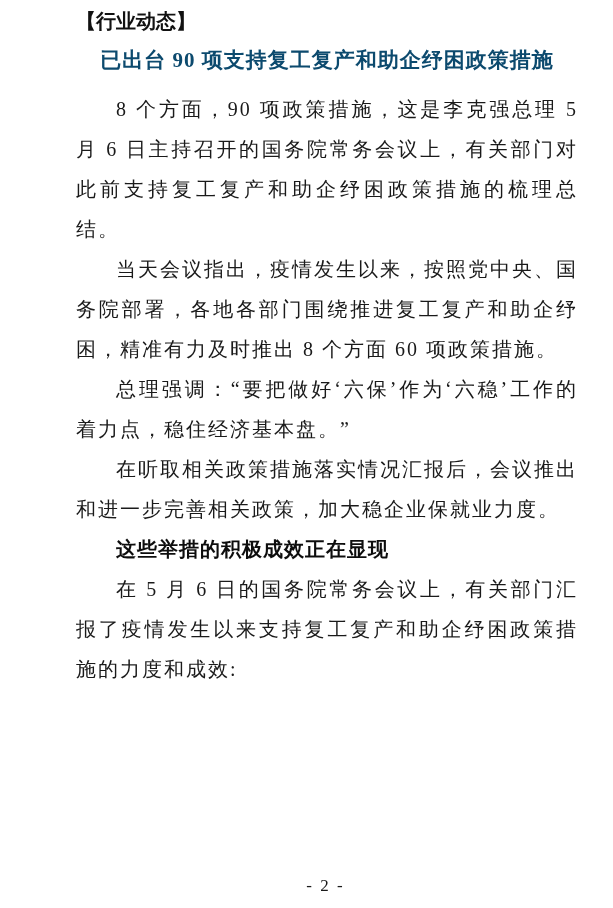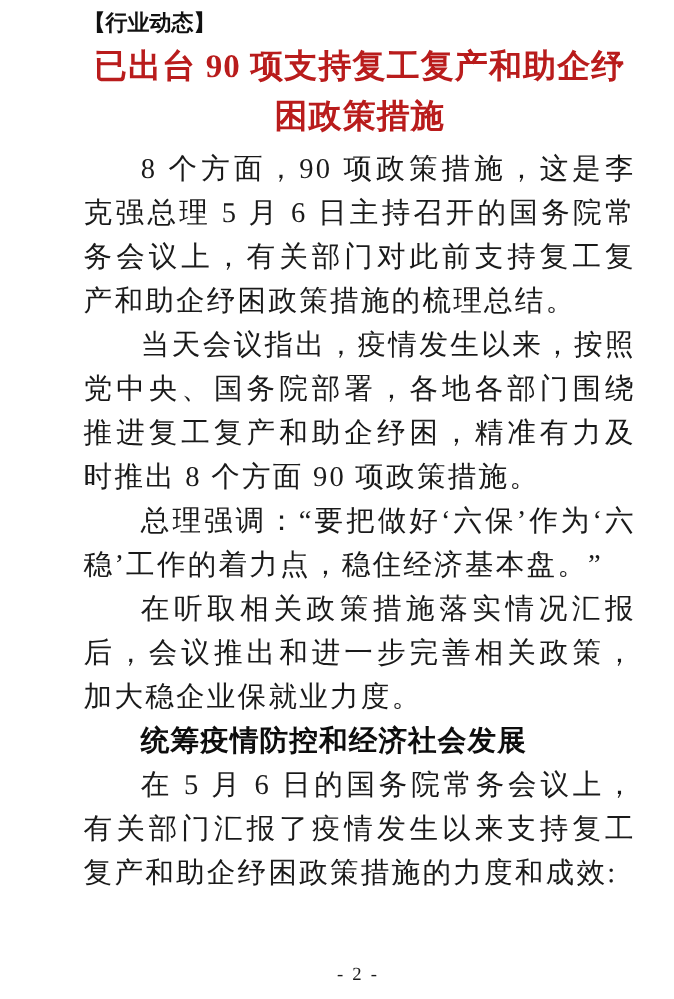--- a/index.html
+++ b/index.html
@@ -27,32 +27,32 @@
   .section-tag {
     font-family: "Liberation Sans", sans-serif;
     font-weight: bold;
     font-size: 20px;
     line-height: 26px;
     color: #111111;
   }
   .title {
     text-align: center;
     font-weight: bold;
-    font-size: 30px;
+    font-size: 21px;
     line-height: 45px;
     margin-top: 4px;
-    color: #b91c1c;
+    color: #0c4a6e;
     letter-spacing: 1px;
   }
   .body-text {
     margin-top: 6px;
   }
   .body-text p {
     margin: 0;
-    font-size: 26px;
+    font-size: 20px;
     line-height: 40px;
     text-indent: 2em;
     text-align: justify;
     text-justify: inter-character;
     letter-spacing: 2px;
     color: #1a1a1a;
     font-family: Liberation Serif, serif;
   }
   .body-text p.subheading {
     font-weight: bold;
@@ -76,22 +76,22 @@
 <div class="page">
   <div class="content">
     <div class="section-tag">【行业动态】</div>
 
     <div class="title">
       <div>已出台 90 项支持复工复产和助企纾困政策措施</div>
     </div>
 
     <div class="body-text">
       <p>8 个方面，90 项政策措施，这是李克强总理 5 月 6 日主持召开的国务院常务会议上，有关部门对此前支持复工复产和助企纾困政策措施的梳理总结。</p>
-      <p>当天会议指出，疫情发生以来，按照党中央、国务院部署，各地各部门围绕推进复工复产和助企纾困，精准有力及时推出 8 个方面 90 项政策措施。</p>
+      <p>当天会议指出，疫情发生以来，按照党中央、国务院部署，各地各部门围绕推进复工复产和助企纾困，精准有力及时推出 8 个方面 60 项政策措施。</p>
       <p>总理强调：“要把做好‘六保’作为‘六稳’工作的着力点，稳住经济基本盘。”</p>
       <p>在听取相关政策措施落实情况汇报后，会议推出和进一步完善相关政策，加大稳企业保就业力度。</p>
-      <p class="subheading">统筹疫情防控和经济社会发展</p>
+      <p class="subheading">这些举措的积极成效正在显现</p>
       <p>在 5 月 6 日的国务院常务会议上，有关部门汇报了疫情发生以来支持复工复产和助企纾困政策措施的力度和成效:</p>
     </div>
   </div>
 
   <div class="page-number">- 2 -</div>
 </div>
 
 </body></html>

